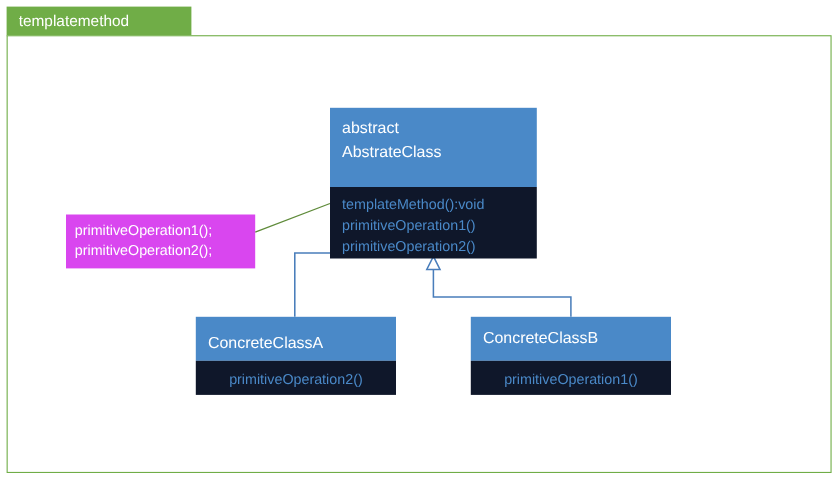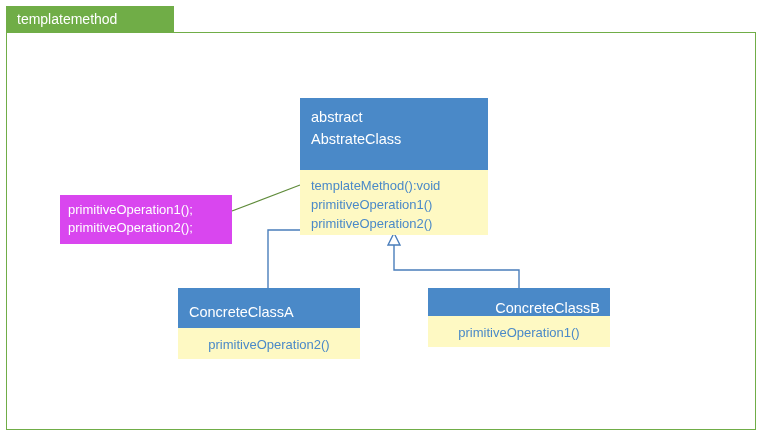--- a/index.html
+++ b/index.html
@@ -57,21 +57,21 @@
     color: #ffffff;
     font-size: 14.5px;
     line-height: 22px;
     padding: 8px 10px 8px 11px;
     box-sizing: border-box;
   }
   .uml-header div {
     white-space: nowrap;
   }
   .uml-body {
-    background: #fef9c3;
+    background: #0f172a;
     color: #4a89c8;
     font-size: 13px;
     line-height: 19px;
     padding: 6px 10px 7px 11px;
     box-sizing: border-box;
   }
   .uml-body div {
     white-space: nowrap;
   }
   .uml-body.centered {
@@ -97,21 +97,21 @@
   }
   #concrete-a .uml-header { height: 40px; padding-top: 13px; }
   #concrete-a .uml-body { height: 31px; padding-top: 7px; }
 
   
   #concrete-b {
     left: 428px;
     top: 288px;
     width: 182px;
   }
-  #concrete-b .uml-header { height: 28px; padding-top: 9px; text-align: right; }
+  #concrete-b .uml-header { height: 40px; padding-top: 9px; }
   #concrete-b .uml-body { height: 31px; padding-top: 7px; }
 
   
   #note {
     position: absolute;
     left: 60px;
     top: 195px;
     width: 172px;
     height: 49px;
     background: #d946ef;

